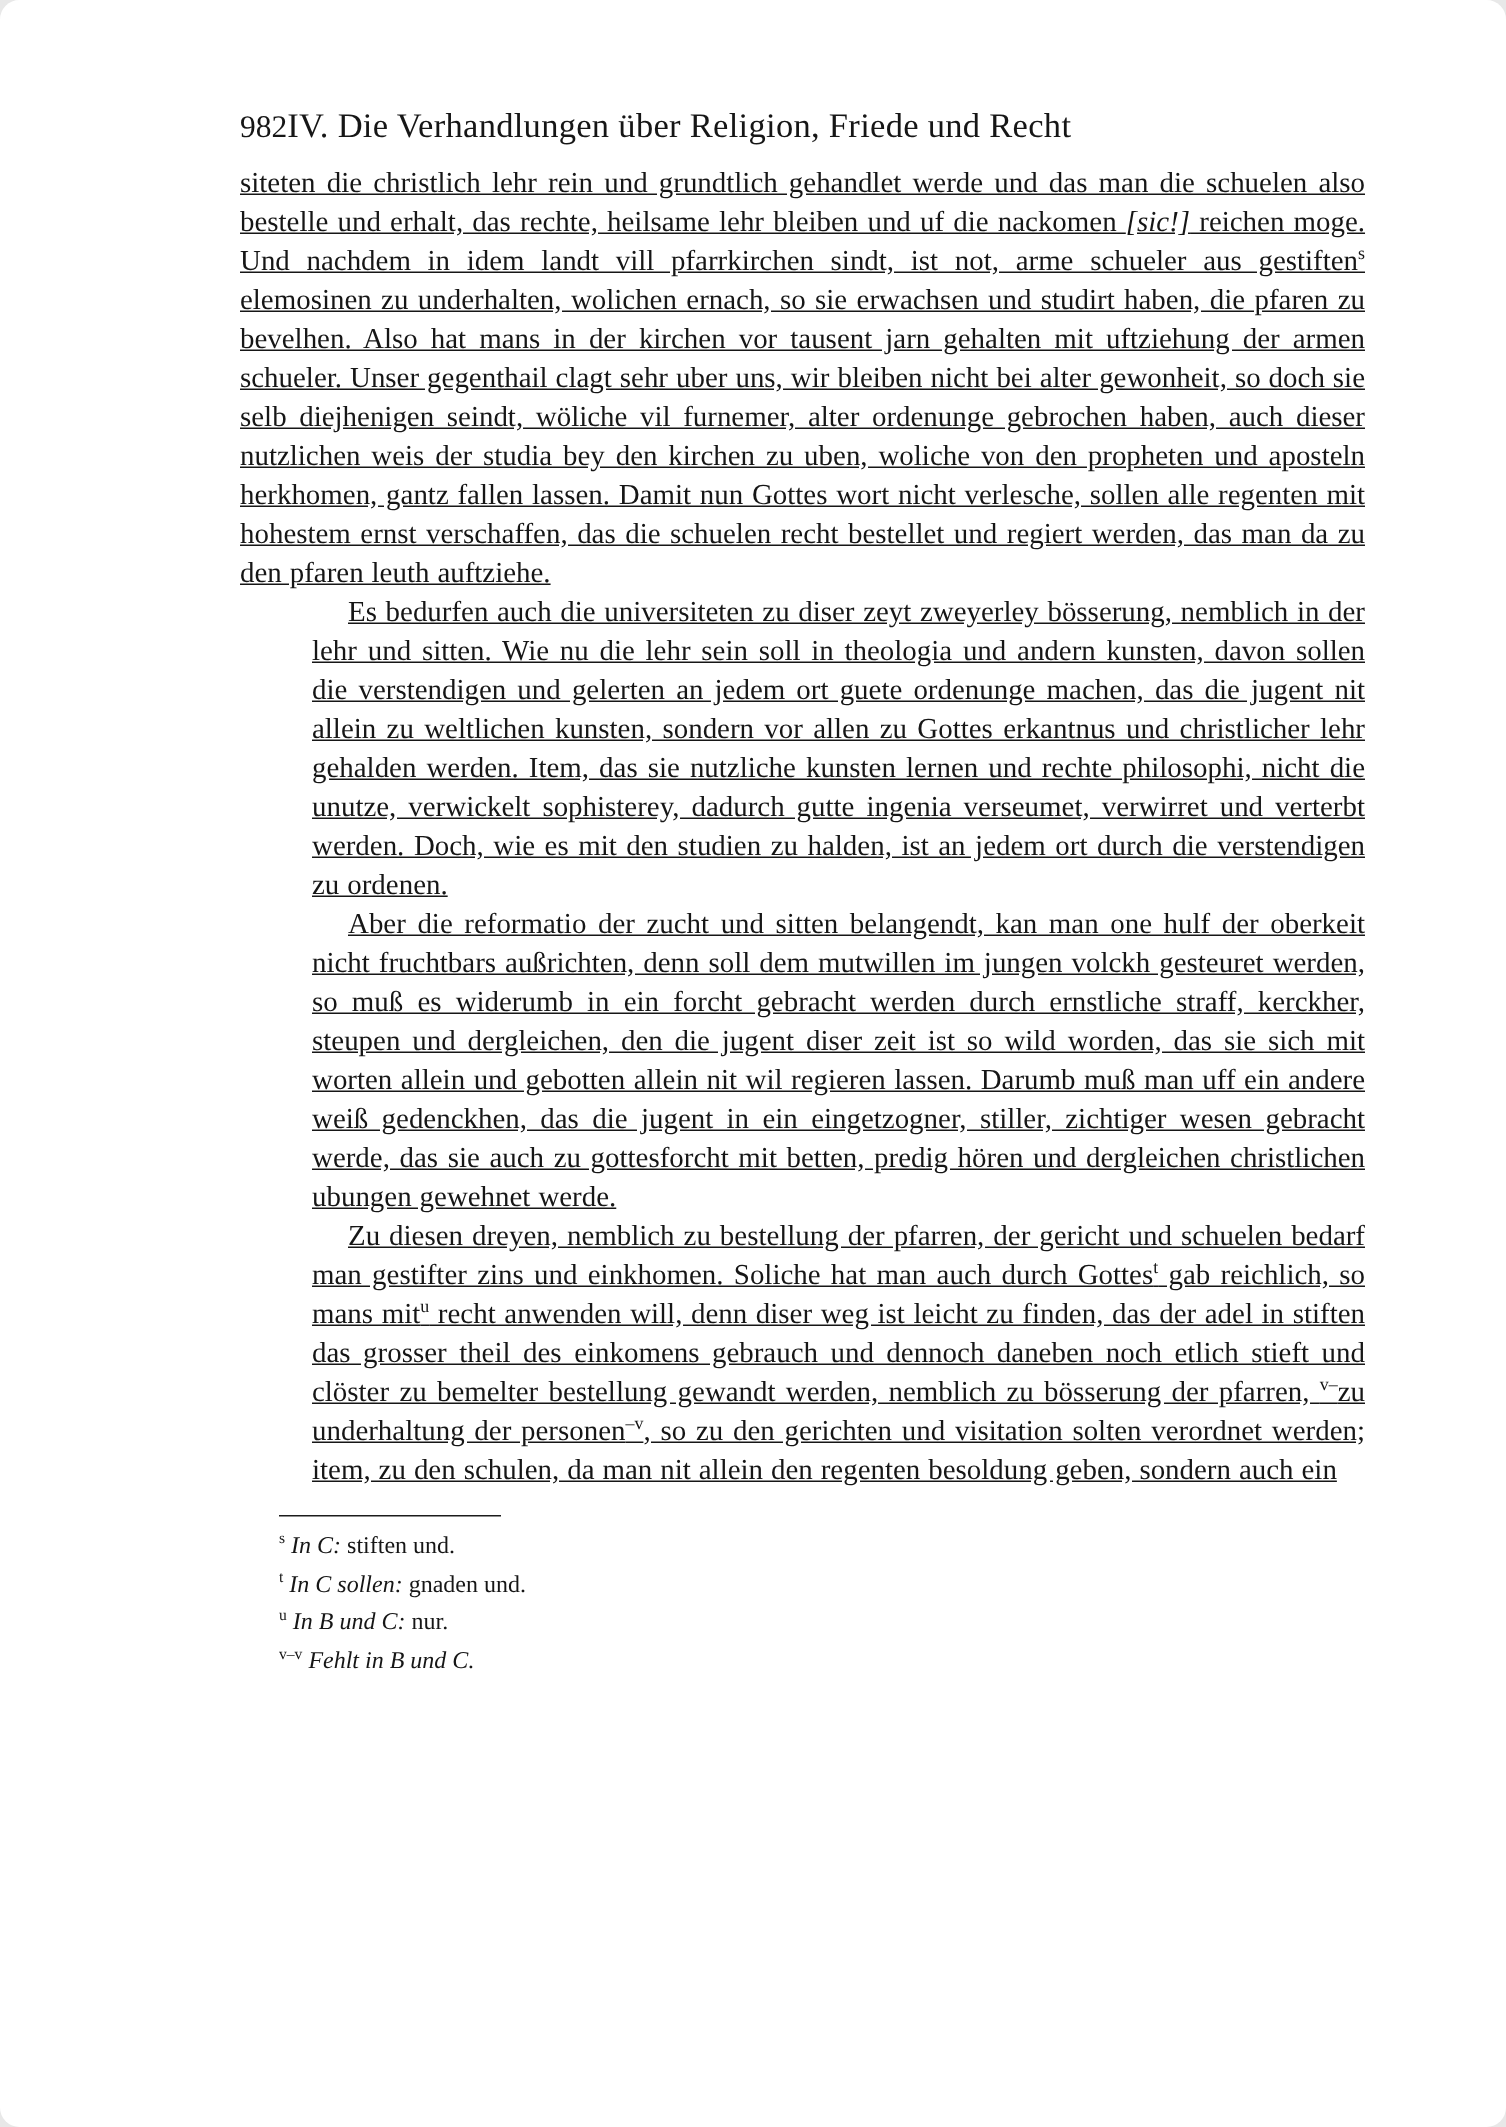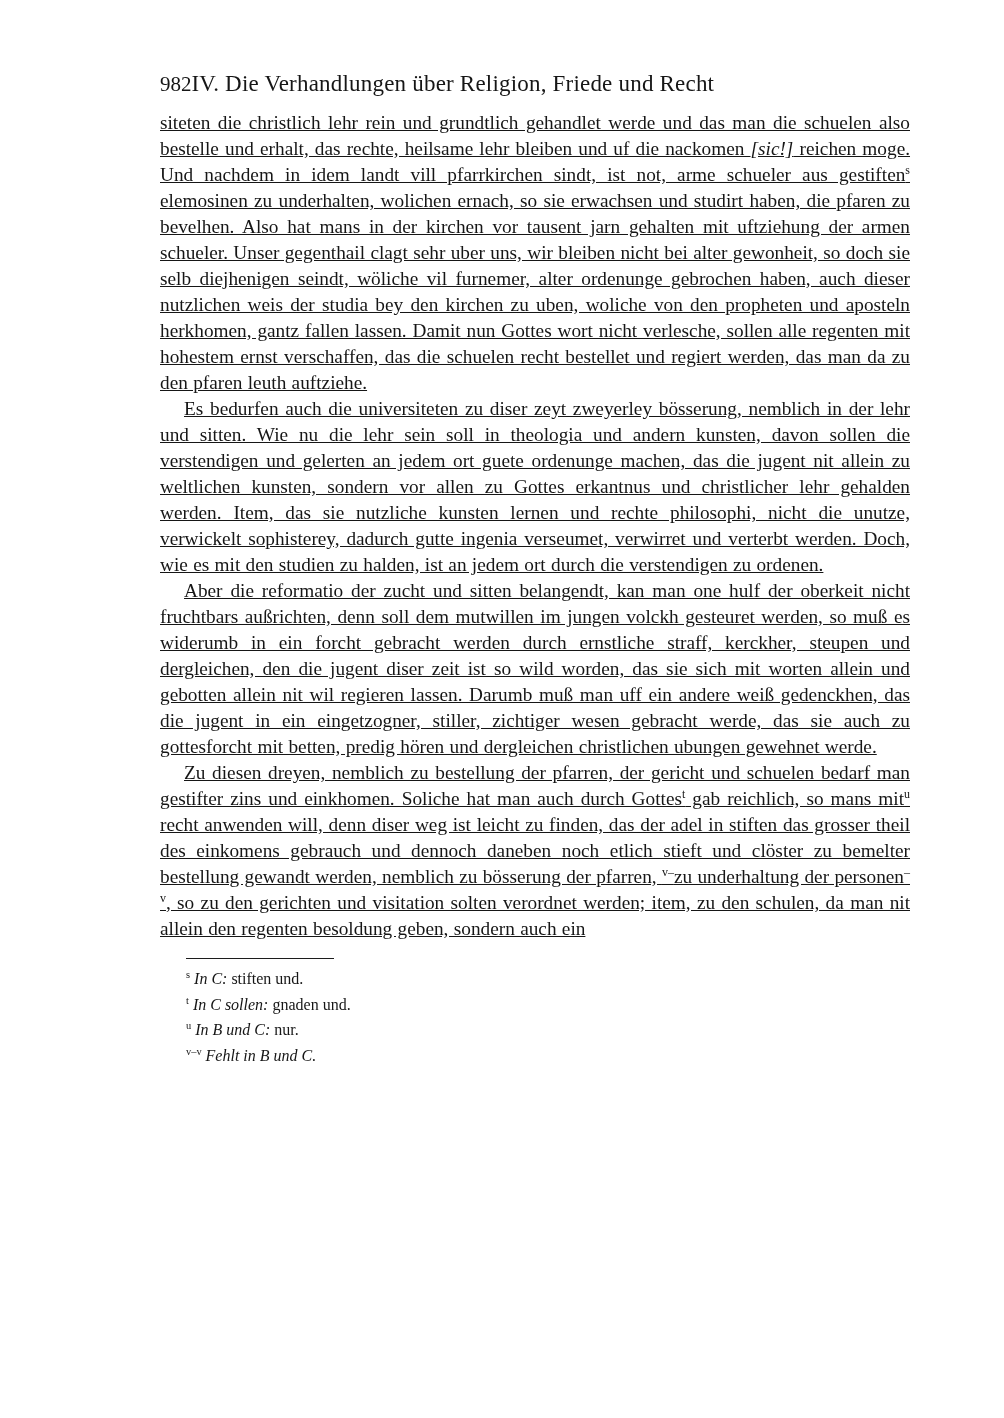--- a/index.html
+++ b/index.html
@@ -11,20 +11,21 @@
     position: relative;
     width: 1004px;
     height: 1418px;
     margin: 0 auto;
     background: #ffffff;
     color: #161616;
     font-family: "Liberation Serif", "DejaVu Serif", serif;
     box-sizing: border-box;
     padding: 72px 94px 0 160px;
     overflow: hidden;
+    border-radius: 13px;
   }
   .running-head {
     display: flex;
     align-items: baseline;
     margin-bottom: 14px;
   }
   .page-number {
     font-size: 21px;
     line-height: 24px;
   }
@@ -37,20 +38,21 @@
   .body-text p.para {
     margin: 0;
     font-size: 19.3px;
     line-height: 26px;
     text-align: justify;
     word-spacing: 0.5px;
     text-decoration: underline;
   }
   .body-text p.para.indent {
     text-indent: 24px;
+    margin-left: 48px;
   }
   .sup {
     vertical-align: super;
     font-size: 0.62em;
     line-height: 0;
   }
   .it {
     font-style: italic;
   }
   .footnotes {

